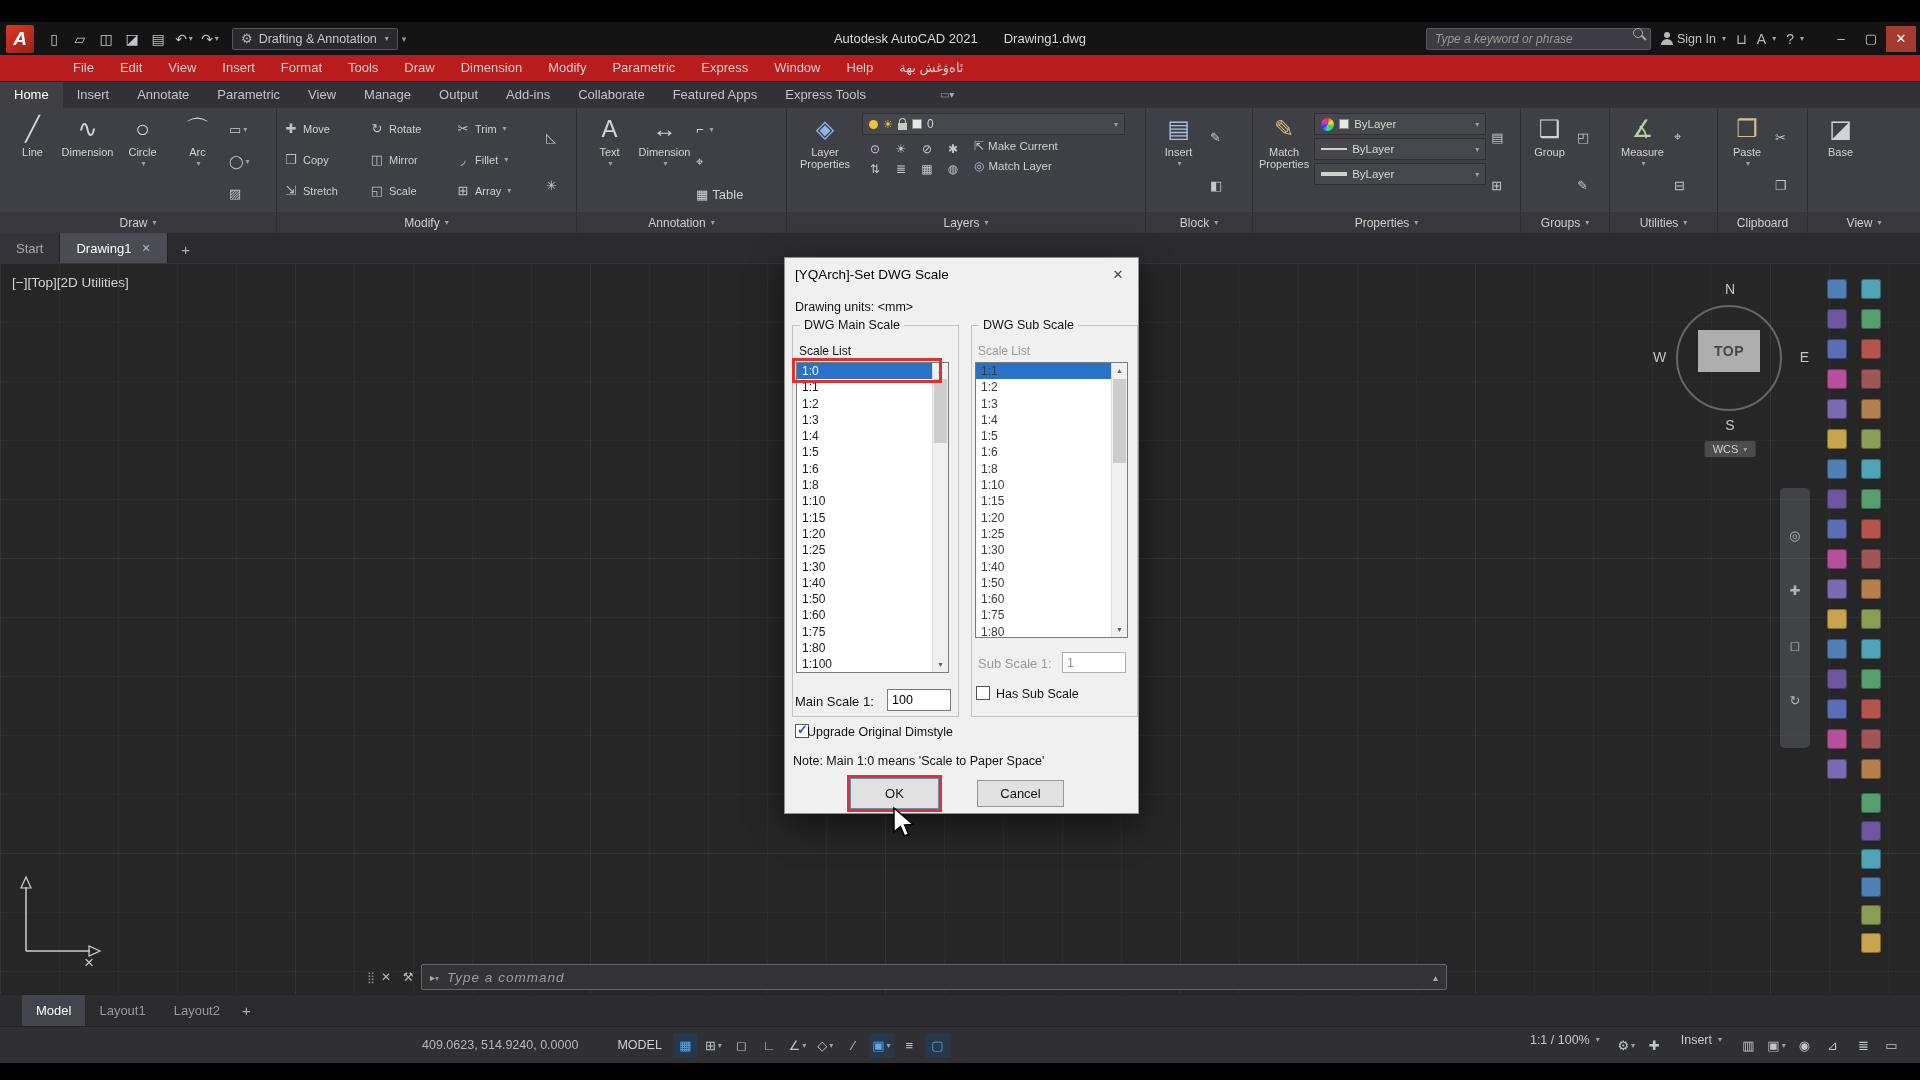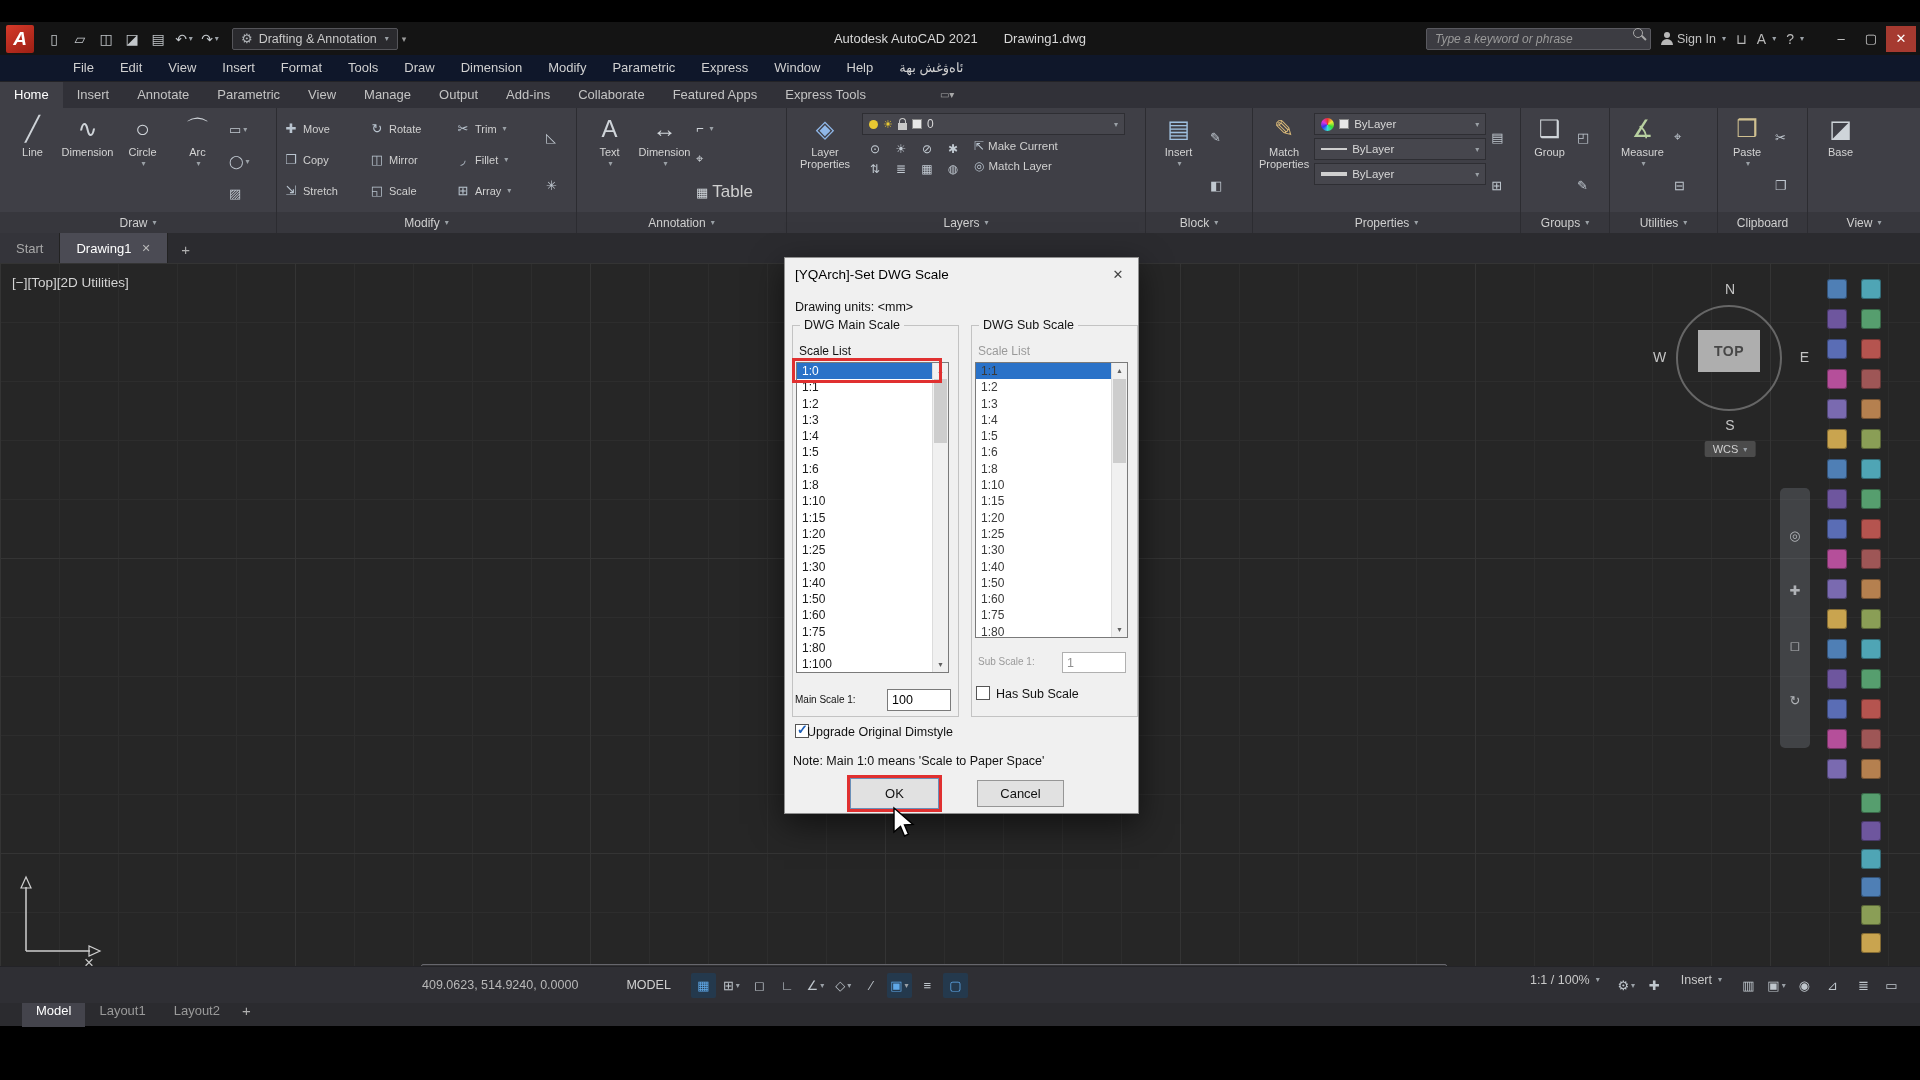--- a/index.html
+++ b/index.html
@@ -26,21 +26,21 @@
 .person{width:12px;height:13px;position:relative}
 .person:before{content:'';position:absolute;left:3px;top:0;width:6px;height:6px;border-radius:50%;background:#b8b8b8}
 .person:after{content:'';position:absolute;left:0;top:7px;width:12px;height:6px;border-radius:6px 6px 0 0;background:#b8b8b8}
 .tb-item{display:flex;align-items:center;gap:4px;color:#c2c2c2}
 .tb-ic{font-size:14px;color:#b8b8b8}
 #winbtns{display:flex;margin-left:12px}
 .winbtn{width:30px;height:26px;display:flex;align-items:center;justify-content:center;color:#d0d0d0;font-size:13px}
 .winbtn.close{background:#a63a30;color:#fff}
 
 
-.menubar{position:absolute;top:55px;left:0;width:100%;height:27px;background:#0f172a;display:flex;align-items:flex-start;padding-left:60px;border-bottom:1px solid #232327}
+.menubar{position:absolute;top:55px;left:0;width:100%;height:27px;background:#b91c1c;display:flex;align-items:flex-start;padding-left:60px;border-bottom:1px solid #232327}
 #menu-items{display:flex;gap:0}
 .mitem{color:#d0d0d0;font-size:13px;padding:0 13px;line-height:26px}
 
 
 .tabrow{position:absolute;top:82px;left:0;width:100%;height:26px;background:#313138;display:flex;align-items:flex-end}
 #rtabs{display:flex;height:26px}
 .rtab{padding:0 14px;line-height:26px;font-size:13px;color:#c4c4c4}
 .rtab.active{background:#3f3f46;color:#fff}
 .ribbon-opt{margin-left:60px;color:#a8a8a8;font-size:10px;line-height:26px}
 
@@ -53,21 +53,21 @@
 .bigbtn{width:53px;display:flex;flex-direction:column;align-items:center;color:#d4d4d4;font-size:11px;gap:1px}
 .bigic{height:32px;line-height:32px;font-size:24px;color:#cfd4d9}
 .biglbl{text-align:center;line-height:12px}
 .smallcol{display:flex;flex-direction:column;justify-content:space-around;align-items:flex-start;min-width:26px}
 .smallcol .icn{display:inline-flex;align-items:center;min-width:20px;height:18px;color:#c0c8d0;font-size:13px}
 .mgrid{display:grid;grid-template-columns:repeat(3,86px);grid-auto-rows:31px;align-items:center}
 .mbtn{display:flex;align-items:center;gap:4px;color:#d0d0d0;font-size:11px}
 .mic{width:16px;text-align:center;font-size:13px;color:#b9c4cf}
 .srow{display:flex;align-items:center;gap:4px;color:#cfd4d9;font-size:12px}
 .srow .g{font-size:13px}
-.slbl{font-size:17px;color:#d0d0d0}
+.slbl{font-size:13px;color:#d0d0d0}
 .lyr-right{display:flex;flex-direction:column;gap:4px;flex:1}
 .lyr-dd{display:flex;align-items:center;gap:5px;height:22px;background:#46464d;border:1px solid #2e2e33;padding:0 6px;color:#d8d8d8;font-size:12px;width:263px}
 .lyr-dd .dd{margin-left:auto}
 .bulb{width:9px;height:9px;border-radius:50%;background:#e8c832}
 .sun{color:#e8c832;font-size:11px}
 .lock{width:9px;height:7px;background:#c8c8c8;position:relative;margin-top:4px}
 .lock:before{content:'';position:absolute;left:1px;top:-5px;width:5px;height:5px;border:1.5px solid #c8c8c8;border-bottom:none;border-radius:4px 4px 0 0}
 .sw{width:10px;height:10px;background:#e8e8e8;border:1px solid #8a8a8a}
 .lyr-row{display:flex;gap:8px}
 .lyr-grid{display:grid;grid-template-columns:repeat(4,26px);grid-auto-rows:20px;align-items:center}
@@ -122,21 +122,21 @@
 .cmdtext{color:#9d9d9d;font-size:13.5px;font-style:italic;letter-spacing:1px}
 .cmdhist{margin-left:auto;color:#a8a8a8;font-size:10px}
 
 
 .layoutbar{position:absolute;top:994px;left:0;width:100%;height:32px;background:#2b2b2f;display:flex;align-items:center;padding-left:22px;border-top:1px solid #222}
 .ltab{padding:0 14px;height:32px;line-height:32px;font-size:13px;color:#9a9a9a}
 .ltab.active{background:#44444c;color:#fff}
 .lplus{margin-left:8px;color:#b0b0b0;font-size:15px}
 
 
-.statusbar{position:absolute;top:966px;left:0;width:100%;height:37px;background:#2f2f34;display:flex;align-items:center;gap:12px;border-top:1px solid #232327}
+.statusbar{position:absolute;top:1026px;left:0;width:100%;height:37px;background:#2f2f34;display:flex;align-items:center;gap:3px;border-top:1px solid #232327}
 .sb-coords{margin-left:422px;color:#b8b8b8;font-size:12.5px;white-space:nowrap}
 .sb-model{margin-left:28px;color:#d0d0d0;font-size:12.5px;padding:0 8px}
 #sb-left,#sb-mid,#sb-right-icons,#sb-far{display:flex;gap:3px;align-items:center}
 .statusbar .icn{display:inline-flex;align-items:center;justify-content:center;min-width:25px;height:25px;color:#bfc6cc;font-size:13px;border-radius:2px}
 .statusbar .icn.on{background:#24394d;color:#5fa8e8}
 .sb-chip{display:flex;align-items:center;gap:4px;color:#c8c8c8;font-size:12.5px;padding:0 8px;white-space:nowrap}
 .sb-rightgrp{margin-left:auto;display:flex;align-items:flex-start;gap:6px;padding-right:16px}
 
 
 .dialog{position:absolute;left:784px;top:257px;width:355px;height:557px;background:#f0f0f0;border:1px solid #8f8f8f;box-shadow:0 10px 30px rgba(0,0,0,.55);z-index:50;font-size:12.5px;color:#111}
@@ -149,21 +149,21 @@
 .lst-lbl.gray{color:#9a9a9a}
 .slist{position:absolute;background:#fff;border:1px solid #7a7a7a;overflow:hidden}
 .li{height:16.3px;line-height:16.3px;padding-left:5px;font-size:12px;color:#1a1a1a;width:calc(100% - 16px)}
 .li.sel{background:#2a72c8;color:#fff}
 .li.sub{color:#3a3a3a}
 .vsb{position:absolute;top:0;right:0;bottom:0;width:16px;background:#f0f0f0;border-left:1px solid #dcdcdc}
 .vsb .ar{height:15px;text-align:center;font-size:7px;color:#606060;line-height:15px}
 .vsb .ar.dn{position:absolute;bottom:0;left:0;right:0}
 .vsb .thumb{position:absolute;left:1px;right:1px;background:#cdcdcd}
 .redbox{position:absolute;border:3px solid #e03030;z-index:5}
-.fld-lbl{position:absolute;font-size:10px;color:#111}
+.fld-lbl{position:absolute;font-size:13px;color:#111}
 .fld-lbl.gray{color:#9a9a9a}
 .txt{position:absolute;border:1px solid #7a7a7a;background:#fff;font-size:12.5px;padding:0 4px;outline:none;font-family:"Liberation Sans",sans-serif}
 .txt.dis{border-color:#b0b0b0;color:#909090}
 .cb{position:absolute;width:14px;height:14px;background:#fff;border:1px solid #555}
 .cb .chk{position:absolute;left:1px;top:-3px;color:#1e5fb8;font-size:13px;font-weight:bold}
 .cb-lbl{position:absolute;font-size:12.5px;color:#111}
 .dlg-note{position:absolute;left:8px;top:496px;font-size:12.5px;color:#111}
 .okwrap{position:absolute;left:62px;top:517px;width:95px;height:37px;border:3px solid #e03030;z-index:5}
 .btn{background:#e1e1e1;border:1px solid #969696;font-size:13px;color:#111;display:flex;align-items:center;justify-content:center;font-family:"Liberation Sans",sans-serif}
 .btn.ok{width:100%;height:100%;border-color:#6a8fb8}

